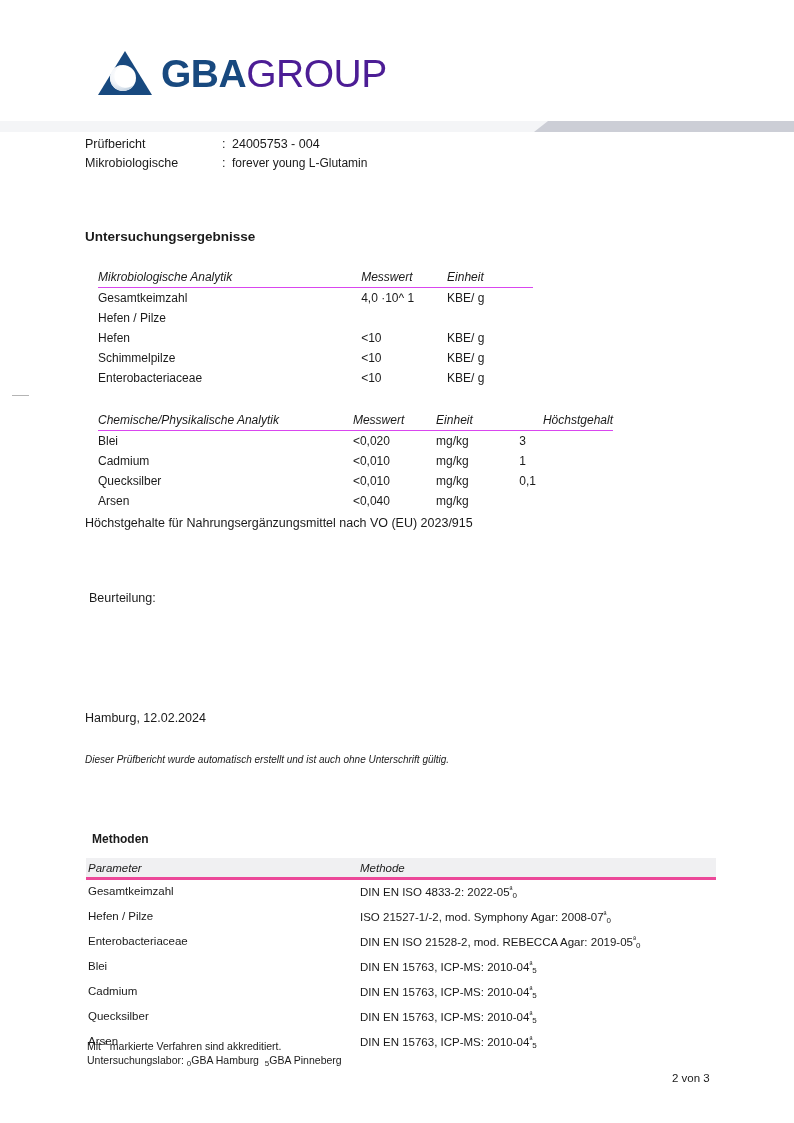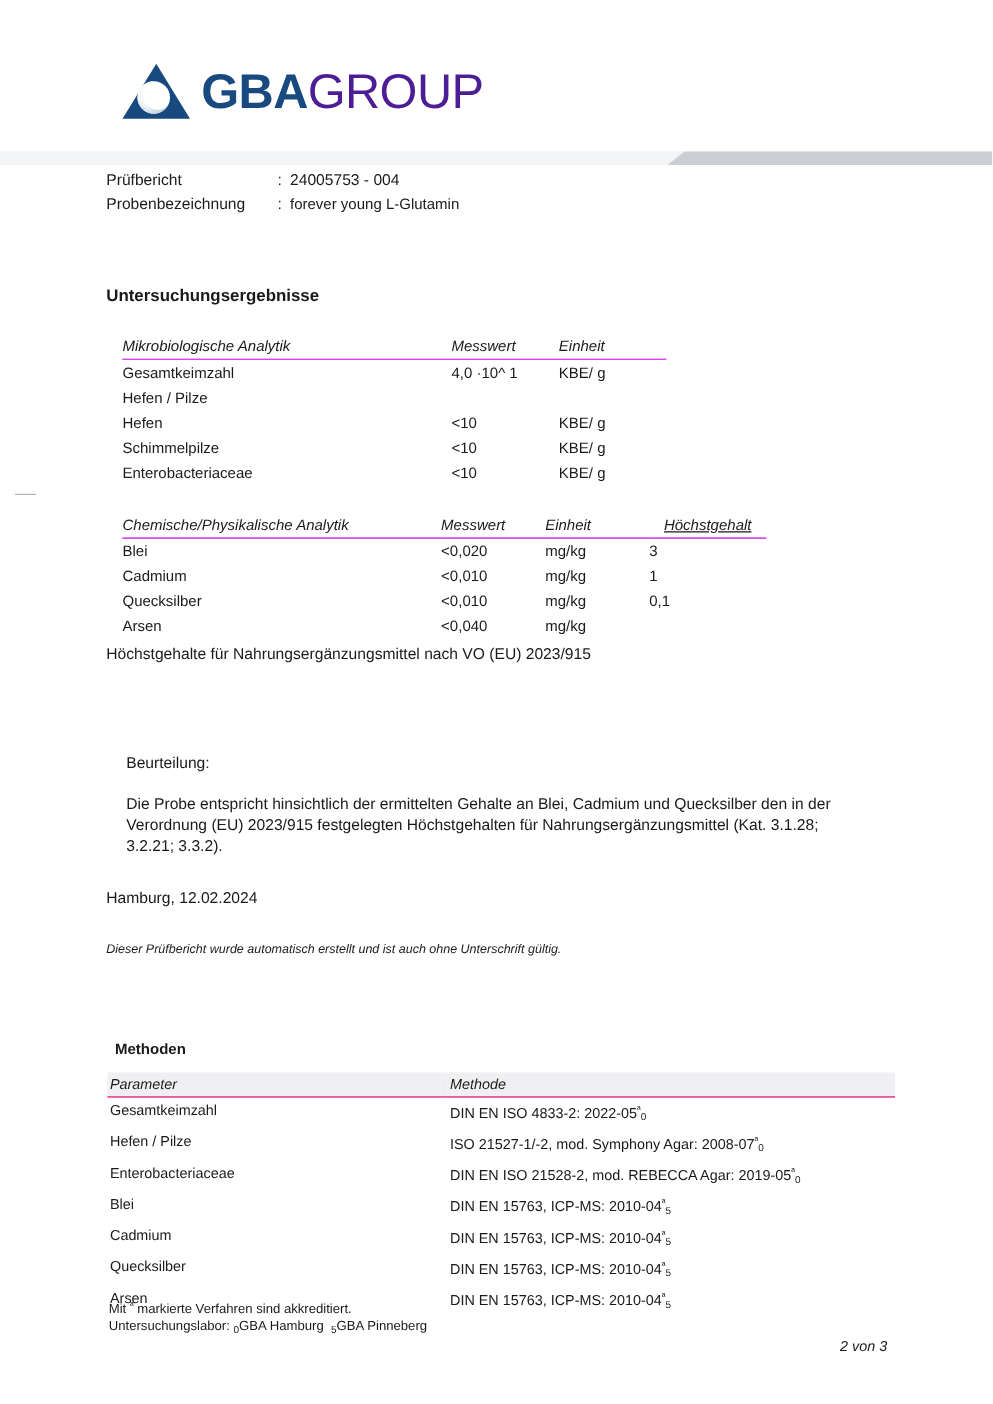--- a/index.html
+++ b/index.html
@@ -126,40 +126,40 @@
     vertical-align: top;
     white-space: nowrap;
     height: 14px;
   }
   .col-param { width: 245px; }
   .col-value { width: 80px; }
   .col-unit  { width: 80px; }
   .col-limit { width: 90px; }
   .indent-1 { padding-left: 8px; }
   .indent-2 { padding-left: 14px; }
-  th.col-limit { text-align: center; text-decoration: underline; }
+  th.col-limit { text-align: right; }
 
   
   .limit-note {
     position: absolute;
     left: 85px;
     top: 516px;
     font-size: 12.5px;
   }
 
   
   .assessment {
     position: absolute;
     left: 85px;
     top: 586px;
     width: 600px;
     font-size: 12.5px;
     line-height: 17px;
   }
-  .assessment p { margin: 16px; }
+  .assessment p { margin: 4px; }
   .assessment .spacer { height: 17px; }
 
   .place-date {
     position: absolute;
     left: 85px;
     top: 711px;
     font-size: 12.5px;
   }
   .auto-note {
     position: absolute;
@@ -176,21 +176,21 @@
     top: 858px;
     width: 630px;
     border-collapse: collapse;
     font-size: 11.5px;
   }
   .mtable th {
     font-style: italic;
     font-weight: 400;
     text-align: left;
     background: #f0f0f2;
-    border-bottom: 1px solid #ec4899;
+    border-bottom: 3px solid #ec4899;
     padding: 2px 0 2px 2px;
     height: 15px;
   }
   .mtable td {
     padding: 5px 0 5px 2px;
     vertical-align: top;
     white-space: nowrap;
   }
   .m-col-param { width: 270px; }
 
@@ -207,21 +207,20 @@
   }
   .bottom-notes .line { white-space: nowrap; }
   .bottom-notes sup.acc { font-size: 8px; vertical-align: 3px; }
   .bottom-notes sub.lab { font-size: 8px; vertical-align: -2px; }
 
   .page-footer {
     position: absolute;
     left: 672px;
     top: 1072px;
     font-size: 11.5px;
-    font-style: italic;
   }
 </style>
 </head>
 <body>
 
 <div class="logo-block">
   <div class="logo-mark">
     <svg width="58" height="48" viewBox="0 0 58 48" xmlns="http://www.w3.org/2000/svg">
       <defs>
         <radialGradient id="drop" cx="40%" cy="35%" r="75%">
@@ -245,21 +244,21 @@
 <div class="header-band-accent"></div>
 <div class="margin-tick"></div>
 
 <div class="meta">
   <div class="meta-row">
     <span class="meta-label">Prüfbericht</span>
     <span class="meta-colon">:</span>
     <span class="meta-value">24005753 - 004</span>
   </div>
   <div class="meta-row small">
-    <span class="meta-label">Probenbezeichnung</span>
+    <span class="meta-label">Mikrobiologische</span>
     <span class="meta-colon">:</span>
     <span class="meta-value">forever young L-Glutamin</span>
   </div>
 </div>
 
 <div class="section-title" id="results-title">Untersuchungsergebnisse</div>
 
 <table class="rtable" id="table-micro">
   <thead>
     <tr>
@@ -331,21 +330,20 @@
         <td class="col-unit">mg/kg</td>
         <td class="col-limit"></td>
       </tr>
     </tbody>
 </table>
 
 <div class="limit-note">Höchstgehalte für Nahrungsergänzungsmittel nach VO (EU) 2023/915</div>
 
 <div class="assessment">
   <p>Beurteilung:</p>
-  <p>Die Probe entspricht hinsichtlich der ermittelten Gehalte an Blei, Cadmium und Quecksilber den in der Verordnung (EU) 2023/915 festgelegten Höchstgehalten für Nahrungsergänzungsmittel (Kat. 3.1.28; 3.2.21; 3.3.2).</p>
   <div class="spacer"></div>
 </div>
 
 <div class="place-date">Hamburg, 12.02.2024</div>
 <div class="auto-note">Dieser Prüfbericht wurde automatisch erstellt und ist auch ohne Unterschrift gültig.</div>
 
 <div class="section-title" id="methods-title">Methoden</div>
 
 <table class="mtable">
   <thead>

